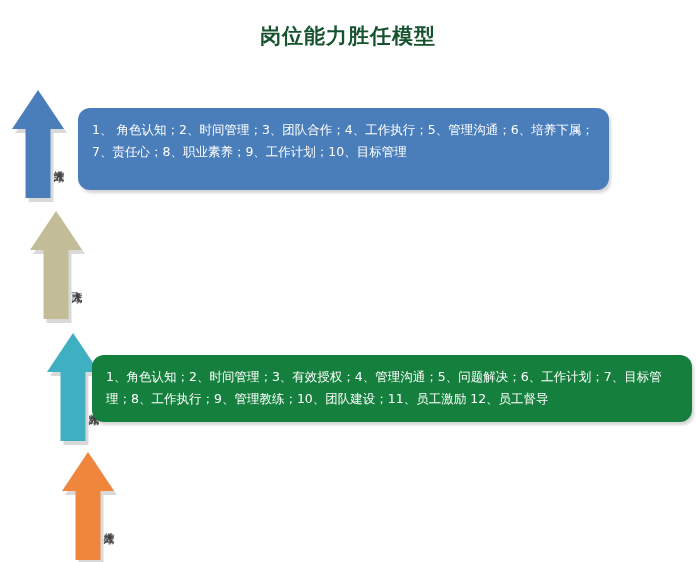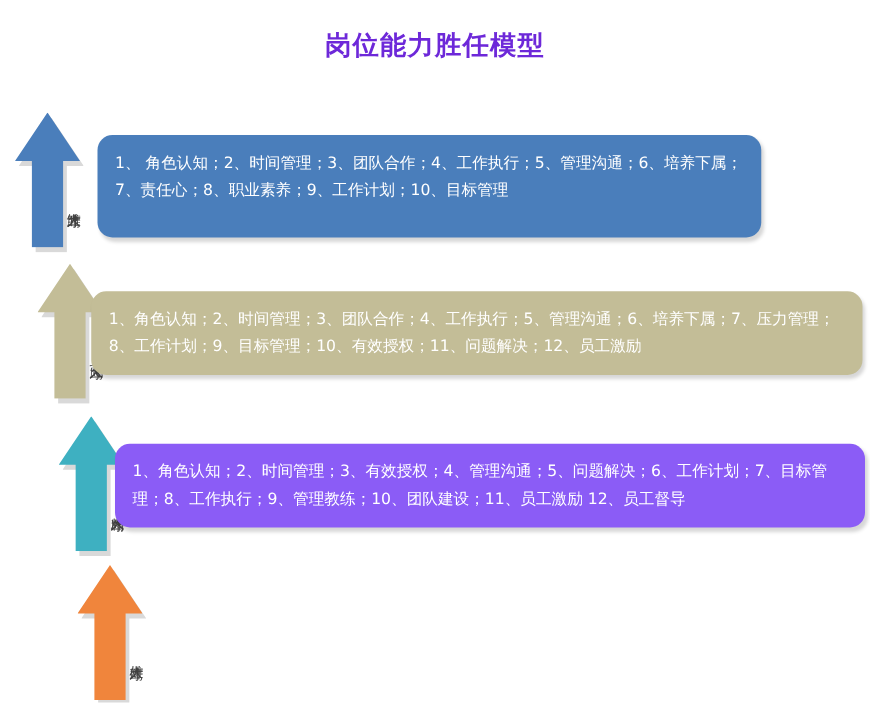--- a/index.html
+++ b/index.html
@@ -17,21 +17,21 @@
 
   
   #page-title {
     position: absolute;
     top: 22px;
     left: 0;
     width: 696px;
     text-align: center;
     font-size: 21px;
     font-weight: bold;
-    color: #6d28d9;
+    color: #14532d;
     letter-spacing: 1px;
     line-height: 28px;
   }
 
   
   .level-row {
     position: absolute;
     left: 0;
     width: 696px;
     height: 122px;
@@ -128,32 +128,29 @@
     <span class="content-text">1、 角色认知；2、时间管理；3、团队合作；4、工作执行；5、管理沟通；6、培养下属；7、责任心；8、职业素养；9、工作计划；10、目标管理</span>
   </div>
 </div>
 
 <div class="level-row" id="row-1">
   <div class="arrow-wrap">
     <div class="arrow-shadow"></div>
     <div class="arrow-body" style="background:#C3BD97"></div>
     <div class="arrow-label">飞鹰人才</div>
   </div>
-  <div class="content-box" style="background:#C3BD97">
-    <span class="content-text">1、角色认知；2、时间管理；3、团队合作；4、工作执行；5、管理沟通；6、培养下属；7、压力管理；8、工作计划；9、目标管理；10、有效授权；11、问题解决；12、员工激励</span>
-  </div>
 </div>
 
 <div class="level-row" id="row-2">
   <div class="arrow-wrap">
     <div class="arrow-shadow"></div>
     <div class="arrow-body" style="background:#3EB0C1"></div>
     <div class="arrow-label">精鹰人才</div>
   </div>
-  <div class="content-box" style="background:#8b5cf6">
+  <div class="content-box" style="background:#15803d">
     <span class="content-text">1、角色认知；2、时间管理；3、有效授权；4、管理沟通；5、问题解决；6、工作计划；7、目标管理；8、工作执行；9、管理教练；10、团队建设；11、员工激励 12、员工督导</span>
   </div>
 </div>
 
 <div class="level-row" id="row-3">
   <div class="arrow-wrap">
     <div class="arrow-shadow"></div>
     <div class="arrow-body" style="background:#F0853C"></div>
     <div class="arrow-label">雄鹰人才</div>
   </div>

